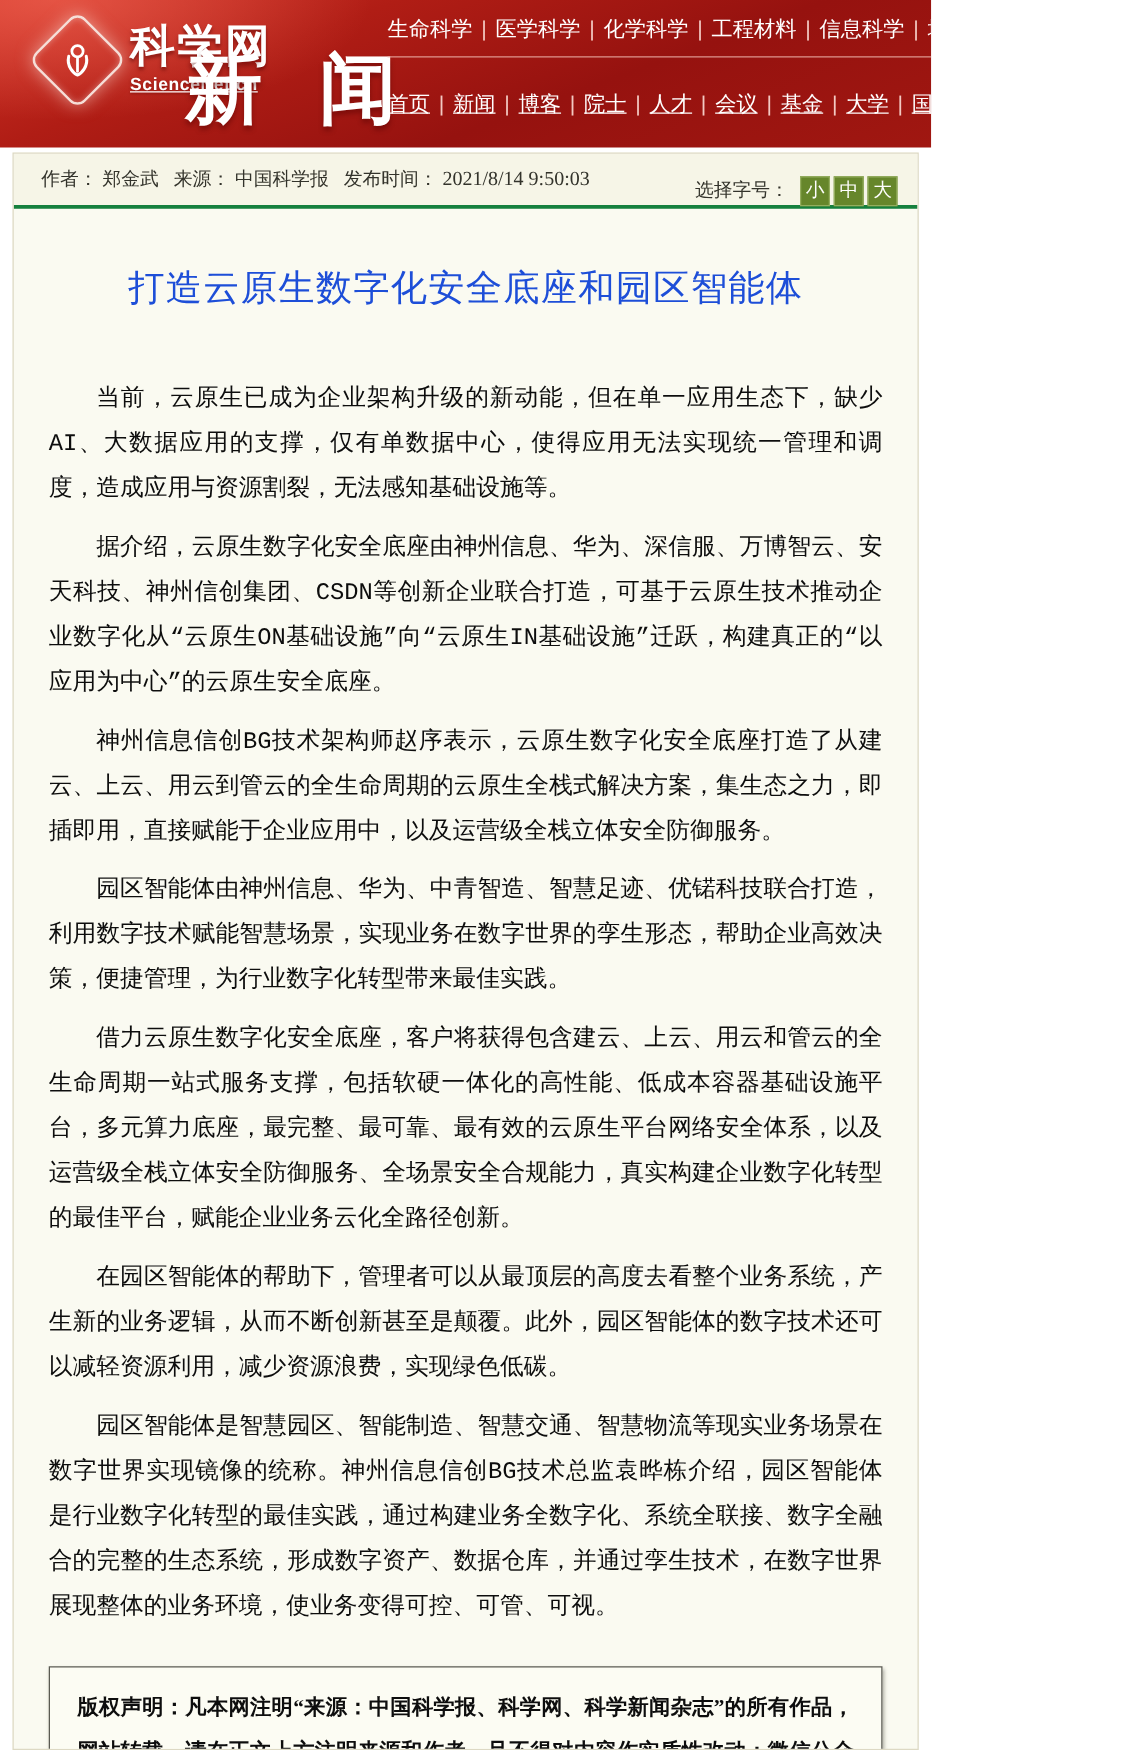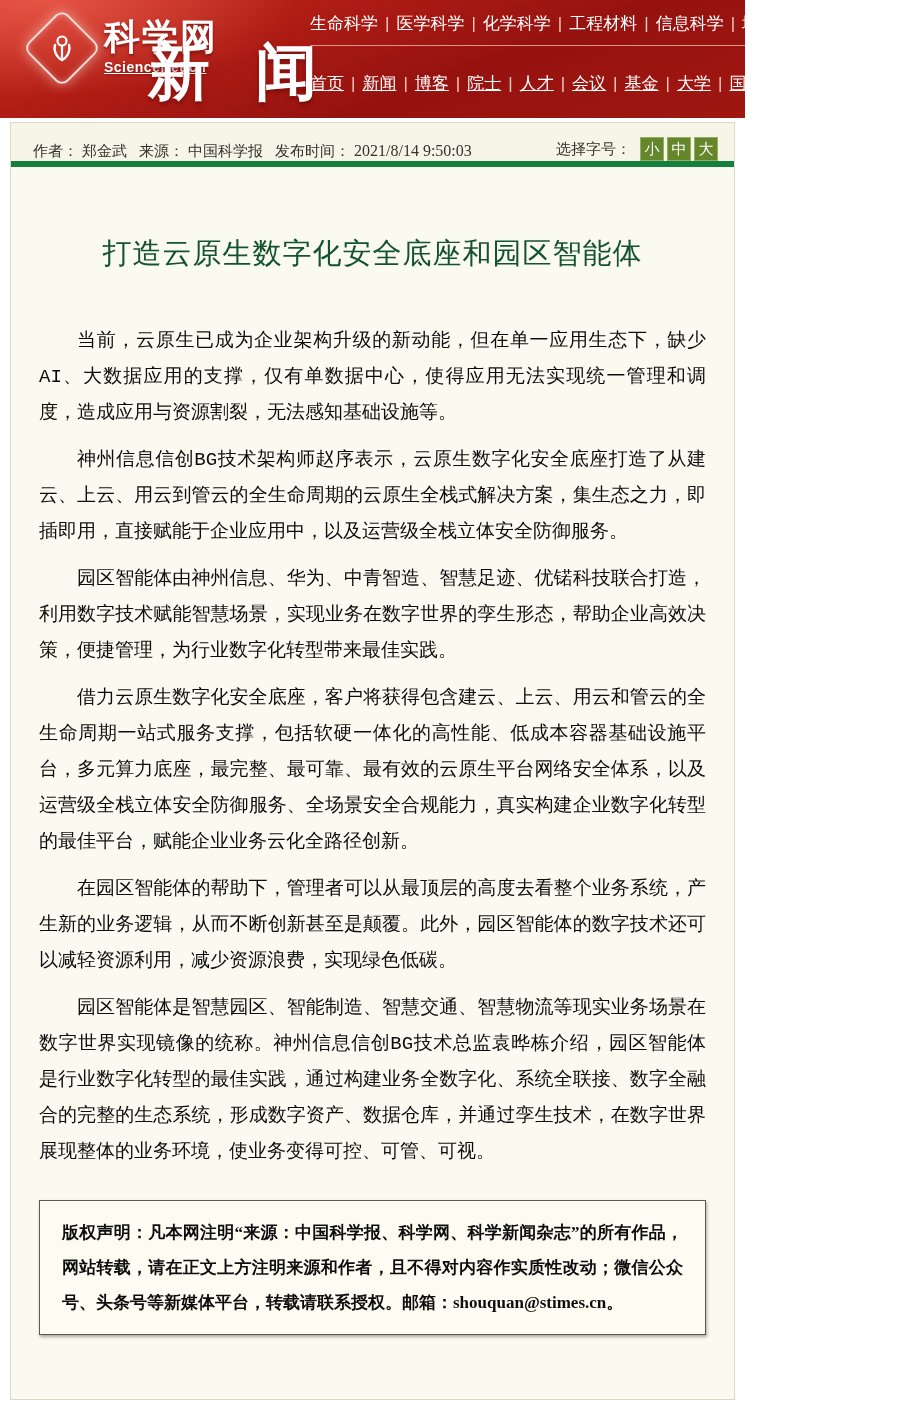--- a/index.html
+++ b/index.html
@@ -43,39 +43,39 @@
   .nav-bottom{position:absolute;left:310px;top:72px;white-space:nowrap;font-size:17px;color:#ffffff;line-height:24px;}
   .nav-bottom [data-name="nav-link"]{color:#ffffff;cursor:pointer;text-decoration:underline;}
   .sep{color:#f3c9c2;padding:0 7px;}
 
   
   .content-frame{
     margin:4px 10px 0;height:1278px;box-sizing:border-box;
     background:#fafaf1;border:1px solid #ddd9c4;overflow:hidden;
   }
   .meta-bar{
-    height:44px;box-sizing:border-box;display:flex;align-items:flex-end;justify-content:space-between;
-    background:#f6f5e7;border-bottom:6px solid #15803d;padding:0 16px 0 22px;
+    height:44px;box-sizing:border-box;display:flex;align-items:center;justify-content:space-between;
+    background:#f6f5e7;border-bottom:3px solid #15803d;padding:0 16px 0 22px;
     font-size:15px;color:#33332b;gap:25px;
   }
   .meta-left span{margin-right:4px;}
   .meta-value{margin-right:12px !important;}
   .meta-time{font-family:"Liberation Serif","DejaVu Serif",serif;font-size:16px;}
   .meta-right{display:flex;align-items:center;margin-top:18px;}
   .fontsize-label{margin-right:6px;}
   .meta-right [data-name="font-size-button"]{
     display:inline-block;min-width:16px;text-align:center;margin-left:3px;
     background:#66862b;border:1px solid #94ad5e;color:#ffffff;
     font-size:15px;line-height:20px;padding:1px 3px;cursor:pointer;
   }
 
   
   .article-title{
-    margin:68px 40px 52px;text-align:center;
-    font-size:29px;line-height:36px;font-weight:400;color:#14532d;letter-spacing:1px;font-family:Liberation Serif, serif;
+    margin:46px 40px 52px;text-align:center;
+    font-size:29px;line-height:36px;font-weight:400;color:#1d4ed8;letter-spacing:1px;font-family:Liberation Serif, serif;
   }
   .article-body p{
     margin:0 28px 11px;font-size:19px;line-height:36px;color:#0d0d0d;
     text-indent:2em;text-align:justify;
     font-family:Liberation Mono, monospace;
   }
 
   
   .copyright-box{
     margin:30px 28px 0;box-sizing:border-box;
@@ -121,20 +121,21 @@
       </div>
       <div class="meta-right" data-name="font-size-selector">
         <span class="fontsize-label" data-name="font-size-label">选择字号：</span>
           <span data-name="font-size-buttons"><span data-name="font-size-button">小</span><span data-name="font-size-button">中</span><span data-name="font-size-button">大</span></span>
       </div>
     </div>
 
     <h1 class="article-title" data-name="article-title">打造云原生数字化安全底座和园区智能体</h1>
     <div class="article-body" data-name="article-body">
         <p data-name="article-paragraph">当前，云原生已成为企业架构升级的新动能，但在单一应用生态下，缺少AI、大数据应用的支撑，仅有单数据中心，使得应用无法实现统一管理和调度，造成应用与资源割裂，无法感知基础设施等。</p>
+        <p data-name="article-paragraph">据介绍，云原生数字化安全底座由神州信息、华为、深信服、万博智云、安天科技、神州信创集团、CSDN等创新企业联合打造，可基于云原生技术推动企业数字化从“云原生ON基础设施”向“云原生IN基础设施”迁跃，构建真正的“以应用为中心”的云原生安全底座。</p>
         <p data-name="article-paragraph">神州信息信创BG技术架构师赵序表示，云原生数字化安全底座打造了从建云、上云、用云到管云的全生命周期的云原生全栈式解决方案，集生态之力，即插即用，直接赋能于企业应用中，以及运营级全栈立体安全防御服务。</p>
         <p data-name="article-paragraph">园区智能体由神州信息、华为、中青智造、智慧足迹、优锘科技联合打造，利用数字技术赋能智慧场景，实现业务在数字世界的孪生形态，帮助企业高效决策，便捷管理，为行业数字化转型带来最佳实践。</p>
         <p data-name="article-paragraph">借力云原生数字化安全底座，客户将获得包含建云、上云、用云和管云的全生命周期一站式服务支撑，包括软硬一体化的高性能、低成本容器基础设施平台，多元算力底座，最完整、最可靠、最有效的云原生平台网络安全体系，以及运营级全栈立体安全防御服务、全场景安全合规能力，真实构建企业数字化转型的最佳平台，赋能企业业务云化全路径创新。</p>
         <p data-name="article-paragraph">在园区智能体的帮助下，管理者可以从最顶层的高度去看整个业务系统，产生新的业务逻辑，从而不断创新甚至是颠覆。此外，园区智能体的数字技术还可以减轻资源利用，减少资源浪费，实现绿色低碳。</p>
         <p data-name="article-paragraph">园区智能体是智慧园区、智能制造、智慧交通、智慧物流等现实业务场景在数字世界实现镜像的统称。神州信息信创BG技术总监袁晔栋介绍，园区智能体是行业数字化转型的最佳实践，通过构建业务全数字化、系统全联接、数字全融合的完整的生态系统，形成数字资产、数据仓库，并通过孪生技术，在数字世界展现整体的业务环境，使业务变得可控、可管、可视。</p>
       </div>
 
     <div class="copyright-box" data-name="copyright-notice">
       <span data-name="copyright-text">版权声明：凡本网注明“来源：中国科学报、科学网、科学新闻杂志”的所有作品，网站转载，请在正文上方注明来源和作者，且不得对内容作实质性改动；微信公众号、头条号等新媒体平台，转载请联系授权。邮箱：shouquan@stimes.cn。</span>
     </div>

